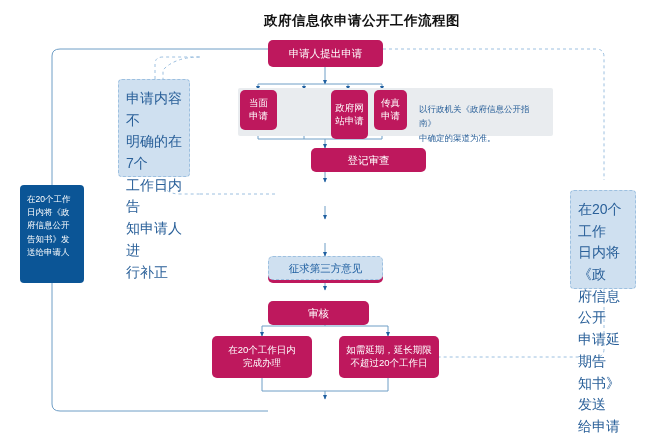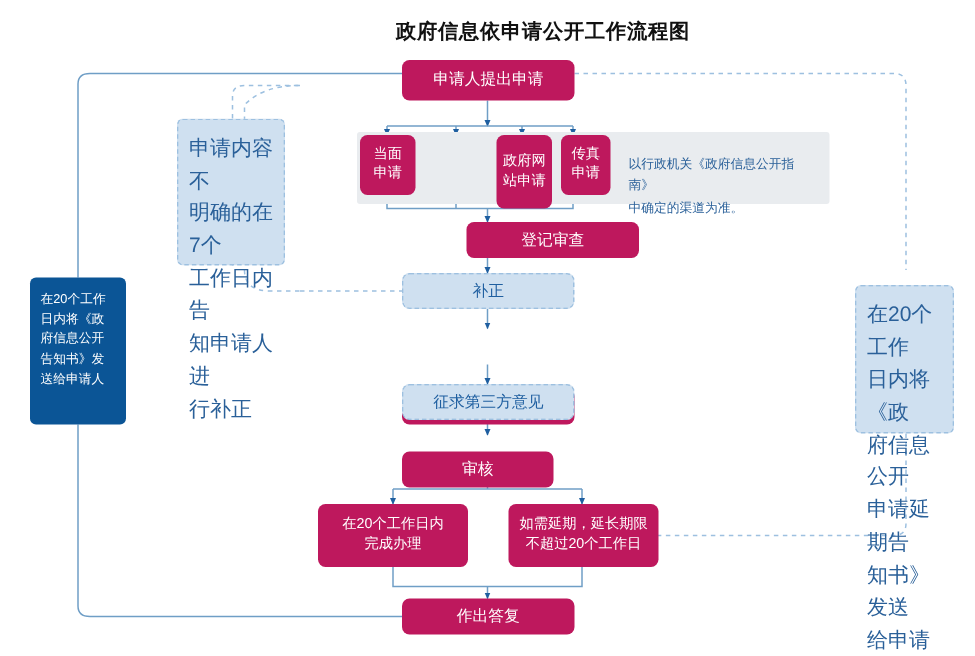--- a/index.html
+++ b/index.html
@@ -193,26 +193,24 @@
 送给申请人</div>
 
     <div class="note lightnote" style="left:570px; top:190px; width:66px; height:99px;">在20个工作
 日内将《政
 府信息公开
 申请延期告
 知书》发送
 给申请人</div>
 
     <div class="node solid" style="left:268px; top:148px; width:115px; height:24px;margin-left:43px;">登记审查</div>
-    <div class="node dashed" style="left:268px; top:182px; width:115px; height:24px;">补正</div>
     <div class="node solid" style="left:268px; top:219px; width:115px; height:24px;margin-top:40px;">检索信息</div>
     <div class="node dashed" style="left:268px; top:256px; width:115px; height:24px;">征求第三方意见</div>
     <div class="node solid" style="left:268px; top:301px; width:101px; height:24px;">审核</div>
 
     <div class="node solid small" style="left:212px; top:336px; width:100px; height:42px;">在20个工作日内
 完成办理</div>
     <div class="node solid small" style="left:339px; top:336px; width:100px; height:42px;">如需延期，延长期限
 不超过20个工作日</div>
 
-    <div class="node solid" style="left:268px; top:399px; width:115px; height:24px;">作出答复</div>
 
   </div>
 </div>
 
 </body></html>

